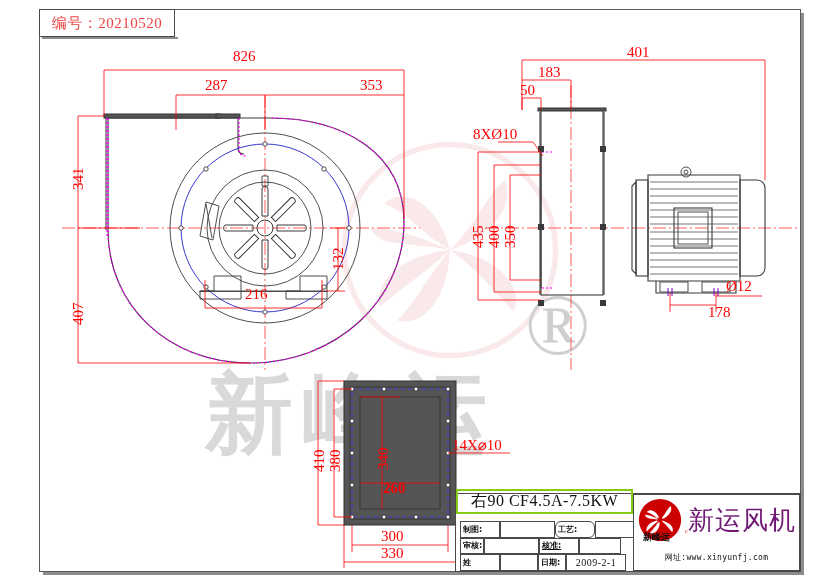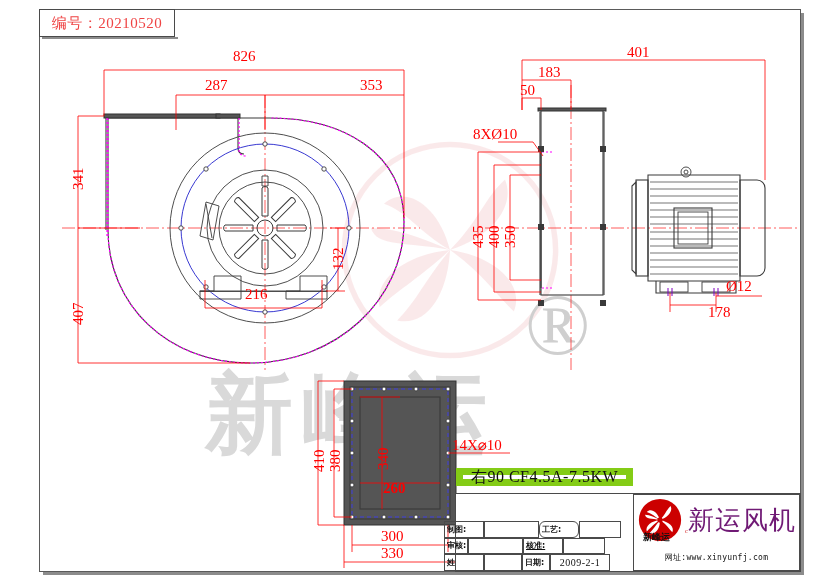--- a/index.html
+++ b/index.html
@@ -31,24 +31,24 @@
   svg.layer{position:absolute;left:0;top:0;width:824px;height:582px;z-index:5;overflow:visible;}
 
   
   .dim{position:absolute;color:#ff0000;font-size:15px;z-index:20;white-space:nowrap;
        font-family:"Liberation Serif","DejaVu Serif",serif;}
   .dim.v{transform-origin:0 0;}
 
   
   .tb{position:absolute;z-index:30;box-sizing:border-box;}
   .tb-outer{left:455px;top:493px;width:346px;height:79px;border:1px solid #4a4a4a;background:#fff;}
-  .tb-model{left:456px;top:468px;width:177px;height:18px;border:7px solid #84cc16;
+  .tb-model{left:456px;top:489px;width:177px;height:25px;border:2px solid #84cc16;
             display:flex;align-items:center;justify-content:center;
             font-size:16px;color:#111;letter-spacing:.5px;}
-  .tb-grid{left:444px;top:521px;width:177px;height:50px;}
+  .tb-grid{left:460px;top:521px;width:177px;height:50px;}
   .tb-row{display:flex;height:16.6px;}
   .tb-c{border:1px solid #4a4a4a;box-sizing:border-box;font-size:8px;
         display:flex;align-items:center;padding-left:2px;color:#111;
         font-family:"DejaVu Sans","Liberation Sans",sans-serif;font-weight:bold;}
   .tb-c.val{justify-content:center;padding-left:0;font-size:10px;font-weight:normal;
             font-family:"Liberation Serif",serif;letter-spacing:.5px;}
   .tb-logo{left:633px;top:494px;width:167px;height:77px;border:1px solid #4a4a4a;
            display:block;background:#fff;}
   .logo-row{display:flex;align-items:center;height:50px;padding-left:4px;}
   .logo-mark{position:relative;width:44px;height:44px;flex:0 0 44px;}

